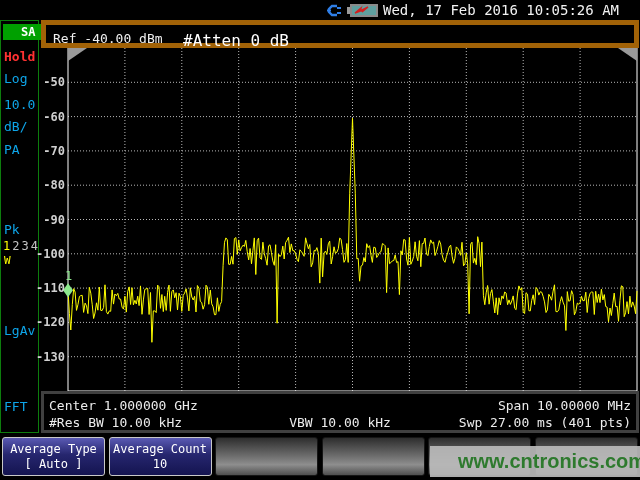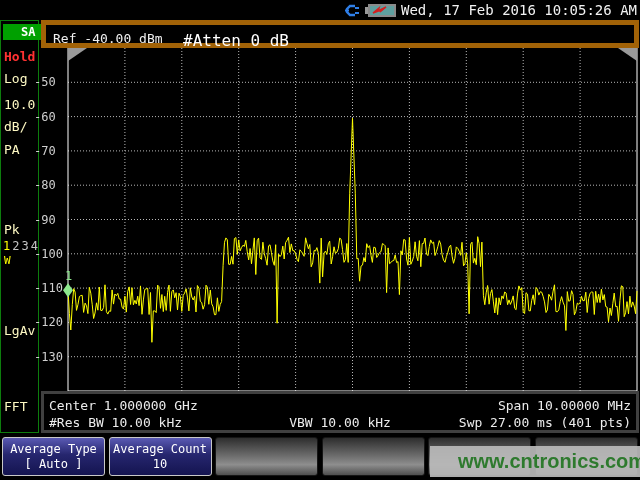--- a/index.html
+++ b/index.html
@@ -3,27 +3,27 @@
 <meta charset="utf-8">
 <style>
   html,body{margin:0;padding:0;background:#000;}
   #app{position:relative;width:640px;height:480px;background:#000;overflow:hidden;
        font-family:"DejaVu Sans Mono",monospace;}
   .mono{font-family:"DejaVu Sans Mono",monospace;}
 
   
   #titlebar{position:absolute;left:0;top:0;width:640px;height:20px;background:#000;
             display:flex;align-items:center;justify-content:flex-end;gap:5px;
-            padding-right:3px;box-sizing:border-box;}
+            padding-right:21px;box-sizing:border-box;}
   #datetime{color:#f2f2f2;font-size:14px;white-space:pre;}
 
   
   #sidebar{position:absolute;left:0;top:20px;width:39px;height:413px;background:#000;
            border:1px solid #0d7d0d;box-sizing:border-box;}
-  .sb{position:absolute;left:3px;color:#fef9c3;font-size:13px;white-space:pre;}
+  .sb{position:absolute;left:3px;color:#0ea5e9;font-size:13px;white-space:pre;}
   #sa-badge{position:absolute;left:2px;top:3px;background:#00a000;color:#fff;
             font-size:12px;font-weight:bold;padding:1px 18px;}
   #hold-label{top:28px;color:#ff3232;font-weight:bold;}
   #scale-type{top:50px;}
   #scale-value{top:76px;}
   #scale-unit{top:98px;}
   #preamp{top:121px;}
   #detector{top:201px;text-align:right;}
   #trace-digits{top:218px;left:2px;font-size:12px;letter-spacing:2px;color:#c4c4c4;}
   #trace-digits .active{color:#ffff00;}
@@ -33,22 +33,22 @@
 
   
   #anno-top{position:absolute;left:41px;top:20px;width:598px;height:28px;
             border:5px solid #a16207;box-sizing:border-box;background:#000;}
   #ref-level{position:absolute;left:7px;top:6px;color:#efefef;font-size:13px;white-space:pre;}
   #atten{position:absolute;left:137px;top:6px;color:#ffffff;font-size:16px;white-space:pre;}
   #marker-readout{position:absolute;right:6px;top:7px;color:#b2c83c;font-size:14px;white-space:pre;}
 
   
   #plot-svg{position:absolute;left:0;top:0;pointer-events:none;}
-  .ylab{position:absolute;left:34px;width:31px;text-align:left;color:#d0d0d0;
-        font-size:12px;line-height:12px;}
+  .ylab{position:absolute;left:34px;width:31px;text-align:right;color:#d0d0d0;
+        font-size:12px;line-height:12px;font-weight:bold;}
 
   
   #anno-bottom{position:absolute;left:41px;top:391px;width:598px;height:42px;
                border:3px solid #404040;box-sizing:border-box;background:#000;
                color:#ececec;font-size:13px;}
   #anno-bottom .r1{position:absolute;top:4px;}
   #anno-bottom .r2{position:absolute;top:21px;}
   #center-freq{left:5px;}
   #span{right:5px;}
   #rbw{left:5px;}

